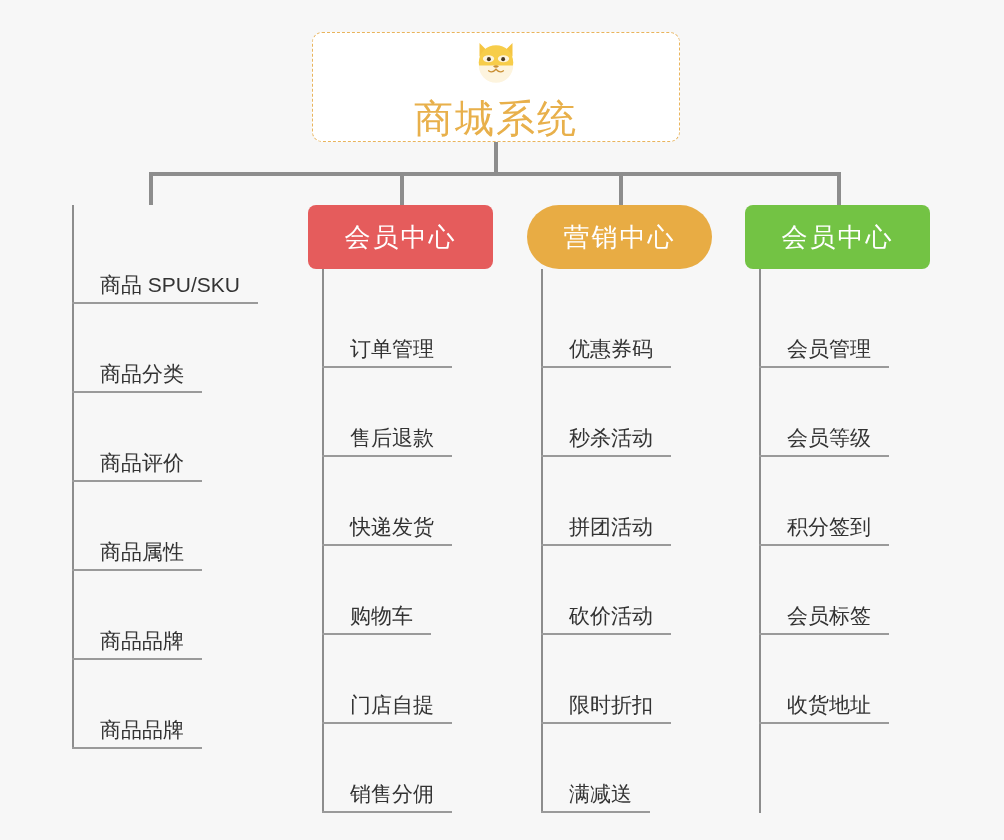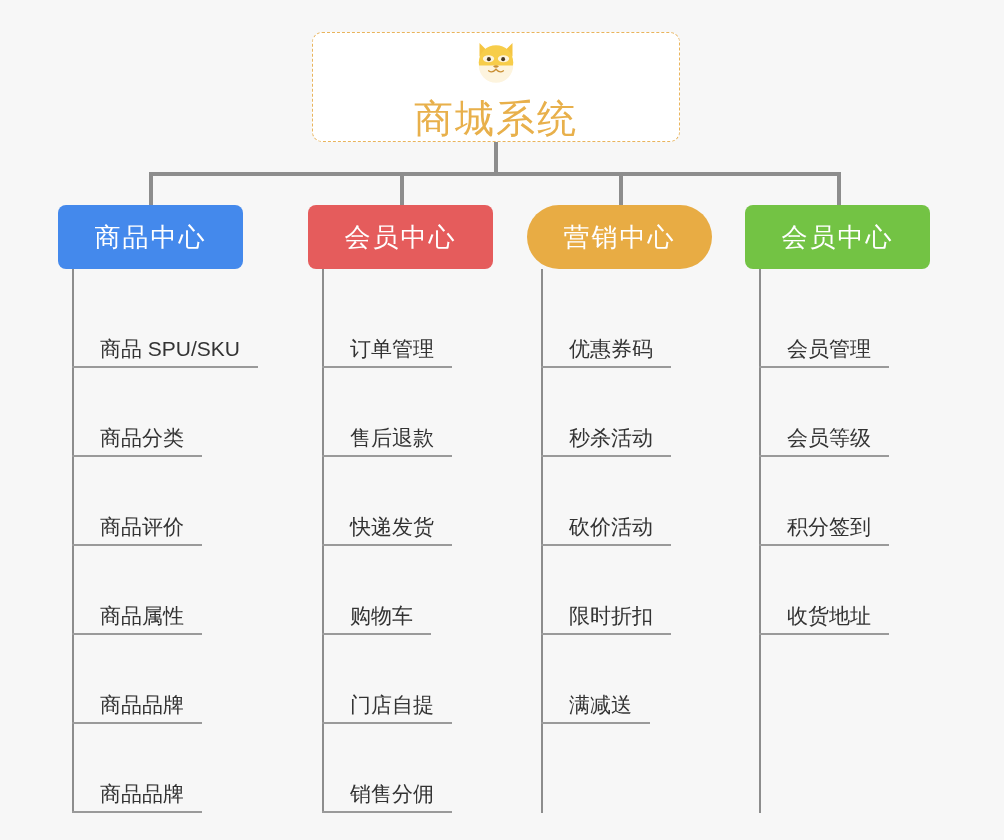--- a/index.html
+++ b/index.html
@@ -174,21 +174,20 @@
   <div class="conn conn-v-root"></div>
   <div class="conn conn-bus"></div>
   <div class="conn conn-drop d1"></div>
   <div class="conn conn-drop d2"></div>
   <div class="conn conn-drop d3"></div>
   <div class="conn conn-drop d4"></div>
 
   <div class="columns">
 
     <div class="column c1">
-      <div class="col-header" style="background: rgb(68, 137, 236);">商品中心</div>
       <div class="leaf-list">
         <div class="leaf-spine" style="height: 544px;"></div>
         <div class="leaf-item">
           <span class="leaf-label">商品 SPU/SKU</span>
           <span class="leaf-rule" style="width: 186px;"></span>
         </div>
         <div class="leaf-item">
           <span class="leaf-label">商品分类</span>
           <span class="leaf-rule" style="width: 130px;"></span>
         </div>
@@ -248,20 +247,24 @@
         <div class="leaf-spine" style="height: 544px;"></div>
         <div class="leaf-item">
           <span class="leaf-label">优惠券码</span>
           <span class="leaf-rule" style="width: 130px;"></span>
         </div>
         <div class="leaf-item">
           <span class="leaf-label">秒杀活动</span>
           <span class="leaf-rule" style="width: 130px;"></span>
         </div>
         <div class="leaf-item">
+          <span class="leaf-label">拼团活动</span>
+          <span class="leaf-rule" style="width: 130px;"></span>
+        </div>
+        <div class="leaf-item">
           <span class="leaf-label">砍价活动</span>
           <span class="leaf-rule" style="width: 130px;"></span>
         </div>
         <div class="leaf-item">
           <span class="leaf-label">限时折扣</span>
           <span class="leaf-rule" style="width: 130px;"></span>
         </div>
         <div class="leaf-item">
           <span class="leaf-label">满减送</span>
           <span class="leaf-rule" style="width: 109px;"></span>
@@ -279,20 +282,24 @@
         </div>
         <div class="leaf-item">
           <span class="leaf-label">会员等级</span>
           <span class="leaf-rule" style="width: 130px;"></span>
         </div>
         <div class="leaf-item">
           <span class="leaf-label">积分签到</span>
           <span class="leaf-rule" style="width: 130px;"></span>
         </div>
         <div class="leaf-item">
+          <span class="leaf-label">会员标签</span>
+          <span class="leaf-rule" style="width: 130px;"></span>
+        </div>
+        <div class="leaf-item">
           <span class="leaf-label">收货地址</span>
           <span class="leaf-rule" style="width: 130px;"></span>
         </div>
       </div>
     </div>
 
   </div>
 </div>
 
 </body></html>

